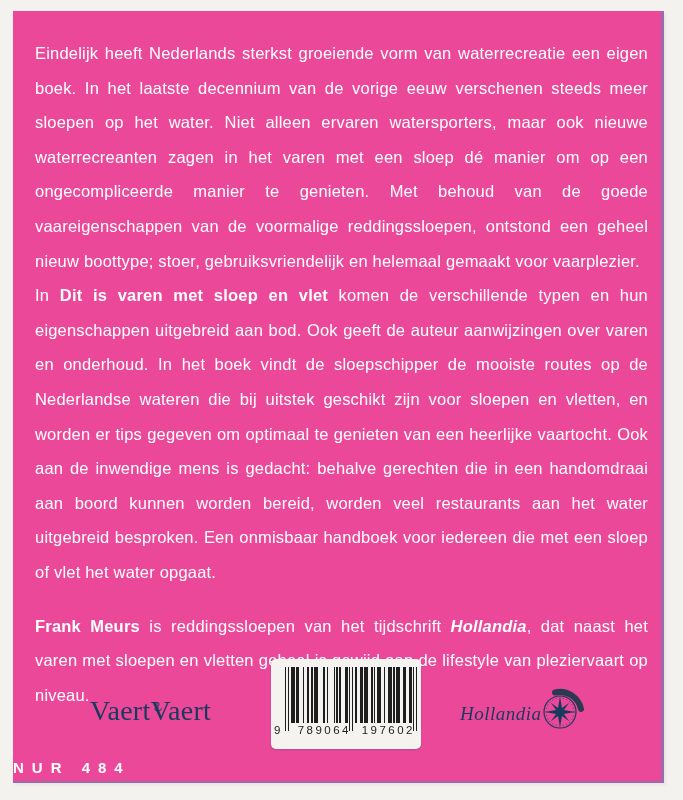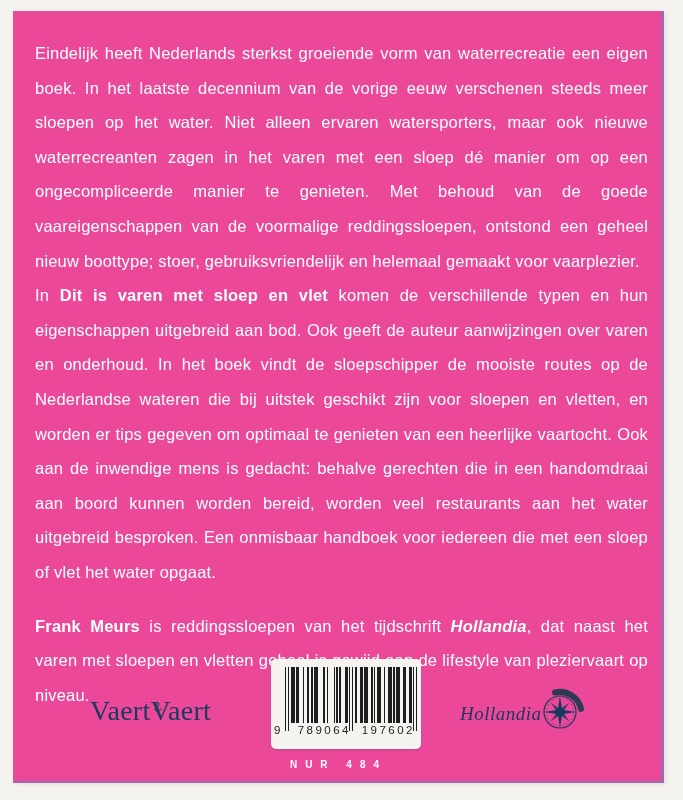--- a/index.html
+++ b/index.html
@@ -56,22 +56,22 @@
 
   .imprint{
     position:absolute;left:447px;top:692px;
     font-family:"Liberation Serif", serif;font-style:italic;
     font-size:19px;color:#173a5e;letter-spacing:0.5px;text-align:center;
   }
   .compass{position:absolute;left:527px;top:676px;}
 
   .nur{
     position:absolute;left:0;right:0;top:748px;
-    text-align:center;color:#ffffff;
-    font-size:10px;font-weight:bold;letter-spacing:8px;
+    text-align:left;color:#ffffff;
+    font-size:15px;font-weight:bold;letter-spacing:8px;
   }
 </style>
 </head>
 <body>
 
 <div class="cover">
 
   <div class="text-block">
     <p><span>Eindelijk heeft Nederlands sterkst groeiende vorm van waterrecreatie een eigen boek. In het laatste decennium van de vorige eeuw verschenen steeds meer sloepen op het water. Niet alleen ervaren watersporters, maar ook nieuwe waterrecreanten zagen in het varen met een sloep dé manier om op een ongecompliceerde manier te genieten. Met behoud van de goede vaareigenschappen van de voormalige reddingssloepen, ontstond een geheel nieuw boottype; stoer, gebruiksvriendelijk en helemaal gemaakt voor vaarplezier.</span></p>
     <p><span>In </span><span class="b">Dit is varen met sloep en vlet</span><span> komen de verschillende typen en hun eigenschappen uitgebreid aan bod. Ook geeft de auteur aanwijzingen over varen en onderhoud. In het boek vindt de sloepschipper de mooiste routes op de Nederlandse wateren die bij uitstek geschikt zijn voor sloepen en vletten, en worden er tips gegeven om optimaal te genieten van een heerlijke vaartocht. Ook aan de inwendige mens is gedacht: behalve gerechten die in een handomdraai aan boord kunnen worden bereid, worden veel restaurants aan het water uitgebreid besproken. Een onmisbaar handboek voor iedereen die met een sloep of vlet het water opgaat.</span></p>

